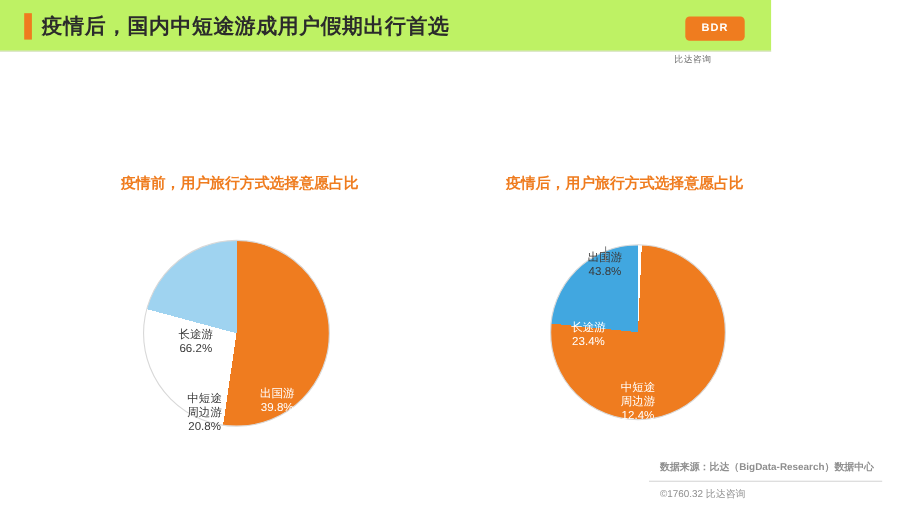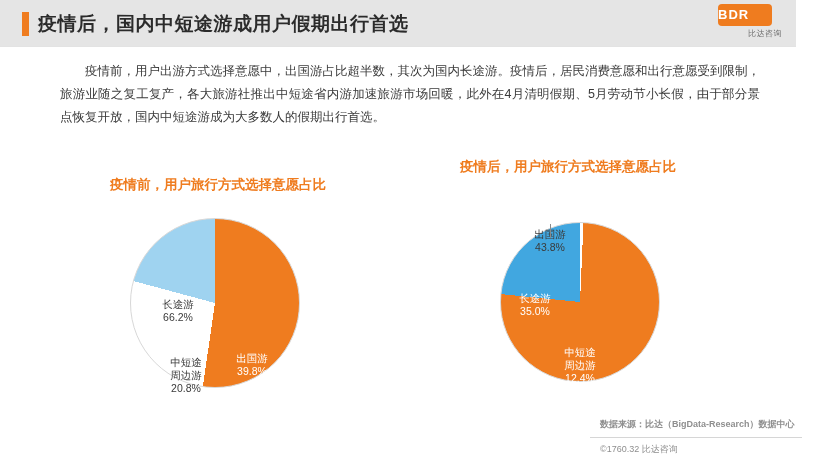--- a/index.html
+++ b/index.html
@@ -19,23 +19,23 @@
     position: relative;
     width: 817px;
     height: 460px;
     box-sizing: border-box;
   }
   
   .header {
     position: absolute;
     left: 0;
     top: 0;
-    width: 796px;
+    width: 701px;
     height: 46px;
-    background: #e5e5e5;
+    background: #bef264;
     border-bottom: 1px solid #e3e3e3;
   }
   .header-bar {
     position: absolute;
     left: 22px;
     top: 12px;
     width: 7px;
     height: 24px;
     background: #ef7c1f;
   }
@@ -53,31 +53,32 @@
   .logo {
     position: absolute;
     right: 14px;
     top: 4px;
     width: 74px;
     height: 38px;
   }
   .logo-badge {
     width: 54px;
     height: 22px;
-    margin: 0 auto;
+    margin: 11px auto;
     background: #ef7c1f;
     border-radius: 4px;
     color: #fff;
-    font-size: 13px;
+    font-size: 10px;
     font-weight: bold;
     line-height: 22px;
+    text-align: center;
     letter-spacing: 1px;
   }
   .logo-sub {
-    text-align: right;
+    text-align: left;
     font-size: 8px;
     color: #6d6d6d;
     margin-top: 2px;
     letter-spacing: 0.5px;
   }
   
   .para {
     position: absolute;
     left: 60px;
     top: 60px;
@@ -89,21 +90,21 @@
     text-indent: 25px;
   }
   
   .chart-title {
     position: absolute;
     font-size: 13.5px;
     font-weight: bold;
     color: #ef7c1f;
     white-space: nowrap;
   }
-  .chart-title.left { left: 110px; top: 158px; margin-top: 18px; }
+  .chart-title.left { left: 110px; top: 158px; }
   .chart-title.right { left: 460px; top: 158px; text-align: center; }
 
   
   .pie-wrap {
     position: absolute;
   }
   .pie {
     position: absolute;
     border-radius: 50%;
   }
@@ -164,21 +165,20 @@
 
   <div class="header">
     <div class="header-bar"></div>
     <div class="header-title">疫情后，国内中短途游成用户假期出行首选</div>
     <div class="logo">
       <div class="logo-badge">BDR</div>
       <div class="logo-sub">比达咨询</div>
     </div>
   </div>
 
-  <div class="para">疫情前，用户出游方式选择意愿中，出国游占比超半数，其次为国内长途游。疫情后，居民消费意愿和出行意愿受到限制，旅游业随之复工复产，各大旅游社推出中短途省内游加速旅游市场回暖，此外在4月清明假期、5月劳动节小长假，由于部分景点恢复开放，国内中短途游成为大多数人的假期出行首选。</div>
 
   <div class="chart-title left">疫情前，用户旅行方式选择意愿占比</div>
   <div class="chart-title right">疫情后，用户旅行方式选择意愿占比</div>
 
   <div class="pie-wrap" style="left:130px; top:218px; width:170px; height:170px;">
 
     <div class="pie" style="left:0; top:0; width:170px; height:170px;
                 background: conic-gradient(#ef7c1f 0deg 188.3deg, #ffffff 188.3deg 285.1deg, #9fd3f0 285.1deg 360deg);
                 border: 1px solid #d8d8d8; box-sizing: border-box;"></div>
 
@@ -203,21 +203,21 @@
                 background: conic-gradient(#ffffff 0deg 2.5deg, #ef7c1f 2.5deg 275.7deg, #41a7e0 275.7deg 360deg);
                 border: 1px solid #d8d8d8; box-sizing: border-box;"></div>
 
     <div class="pie-label white" style="left:50px; top:92px; width:60px;">
       <span>中短途</span><br>
       <span>周边游</span><br>
       <span>12.4%</span>
     </div>
     <div class="pie-label white" style="left:8px; top:38px; width:54px;">
       <span>长途游</span><br>
-      <span>35.0%</span>
+      <span>23.4%</span>
     </div>
   </div>
 
   <div class="pie-label dark" style="left:510px; top:196px; width:80px; position:absolute;">
     <span>出国游</span><br>
     <span>43.8%</span>
   </div>
   <div class="leader" style="left:550px; top:224px; width:1px; height:14px;"></div>
 
   <div class="footer-line"></div>

